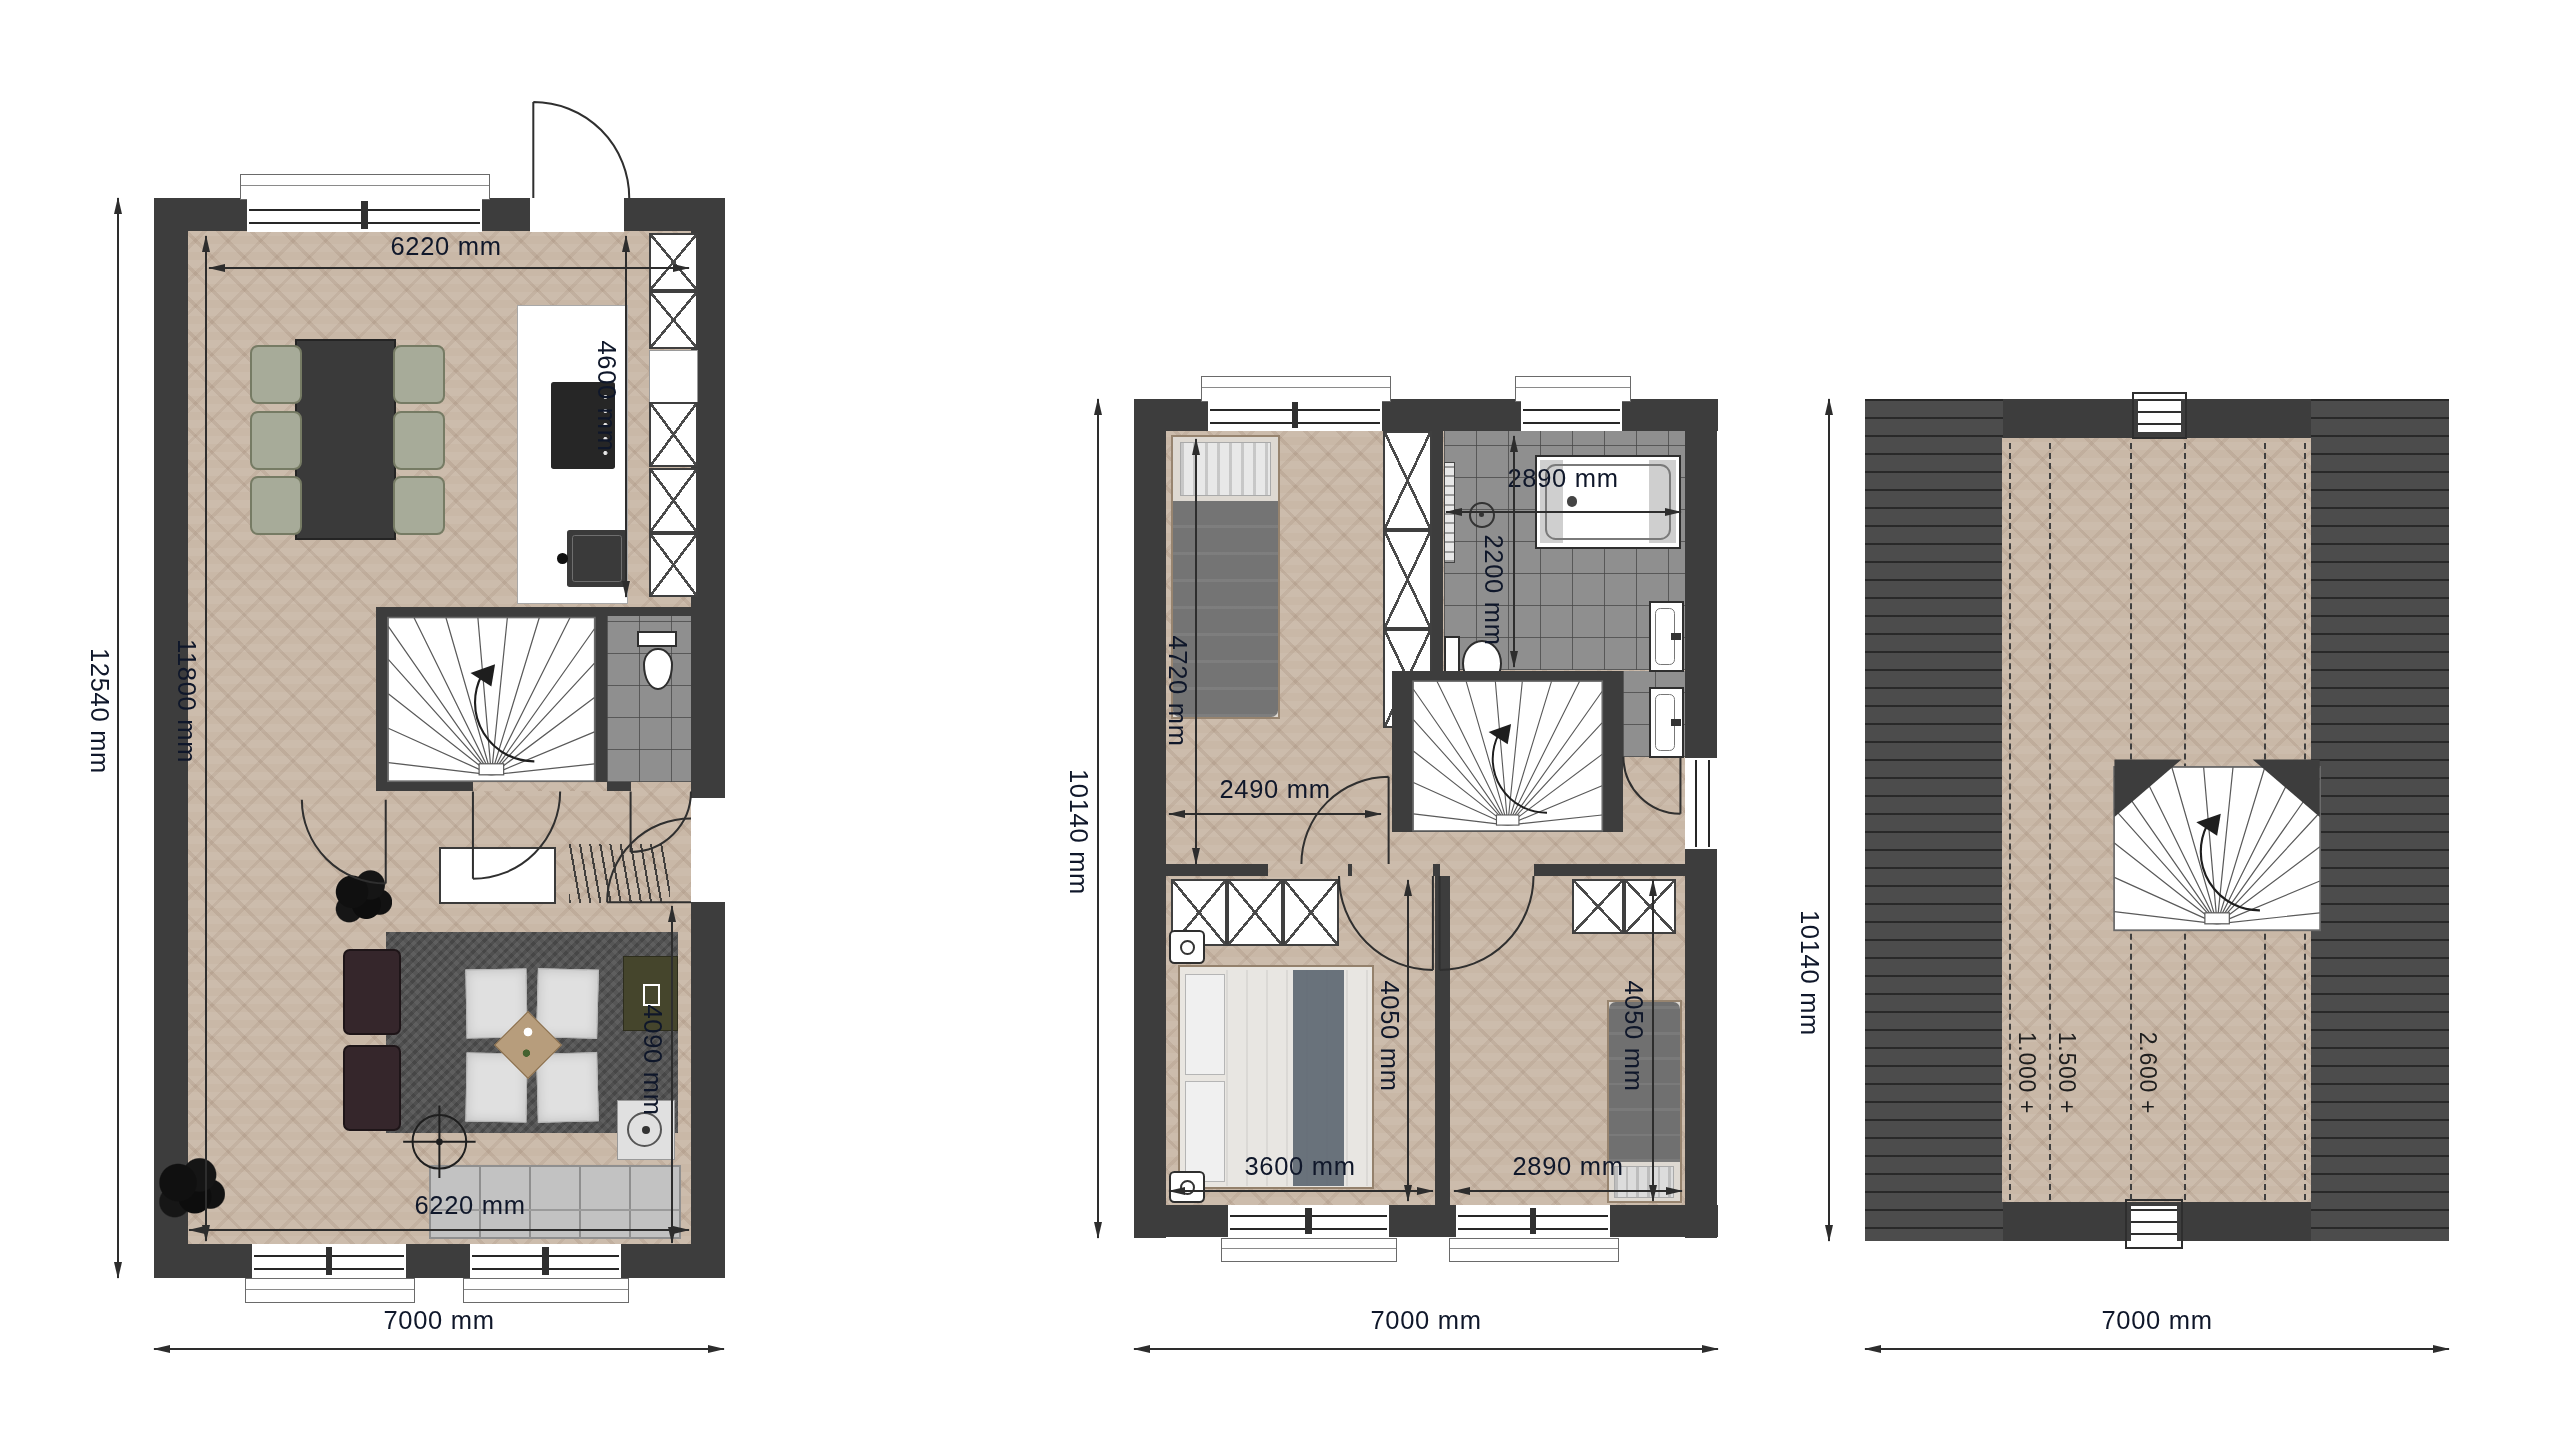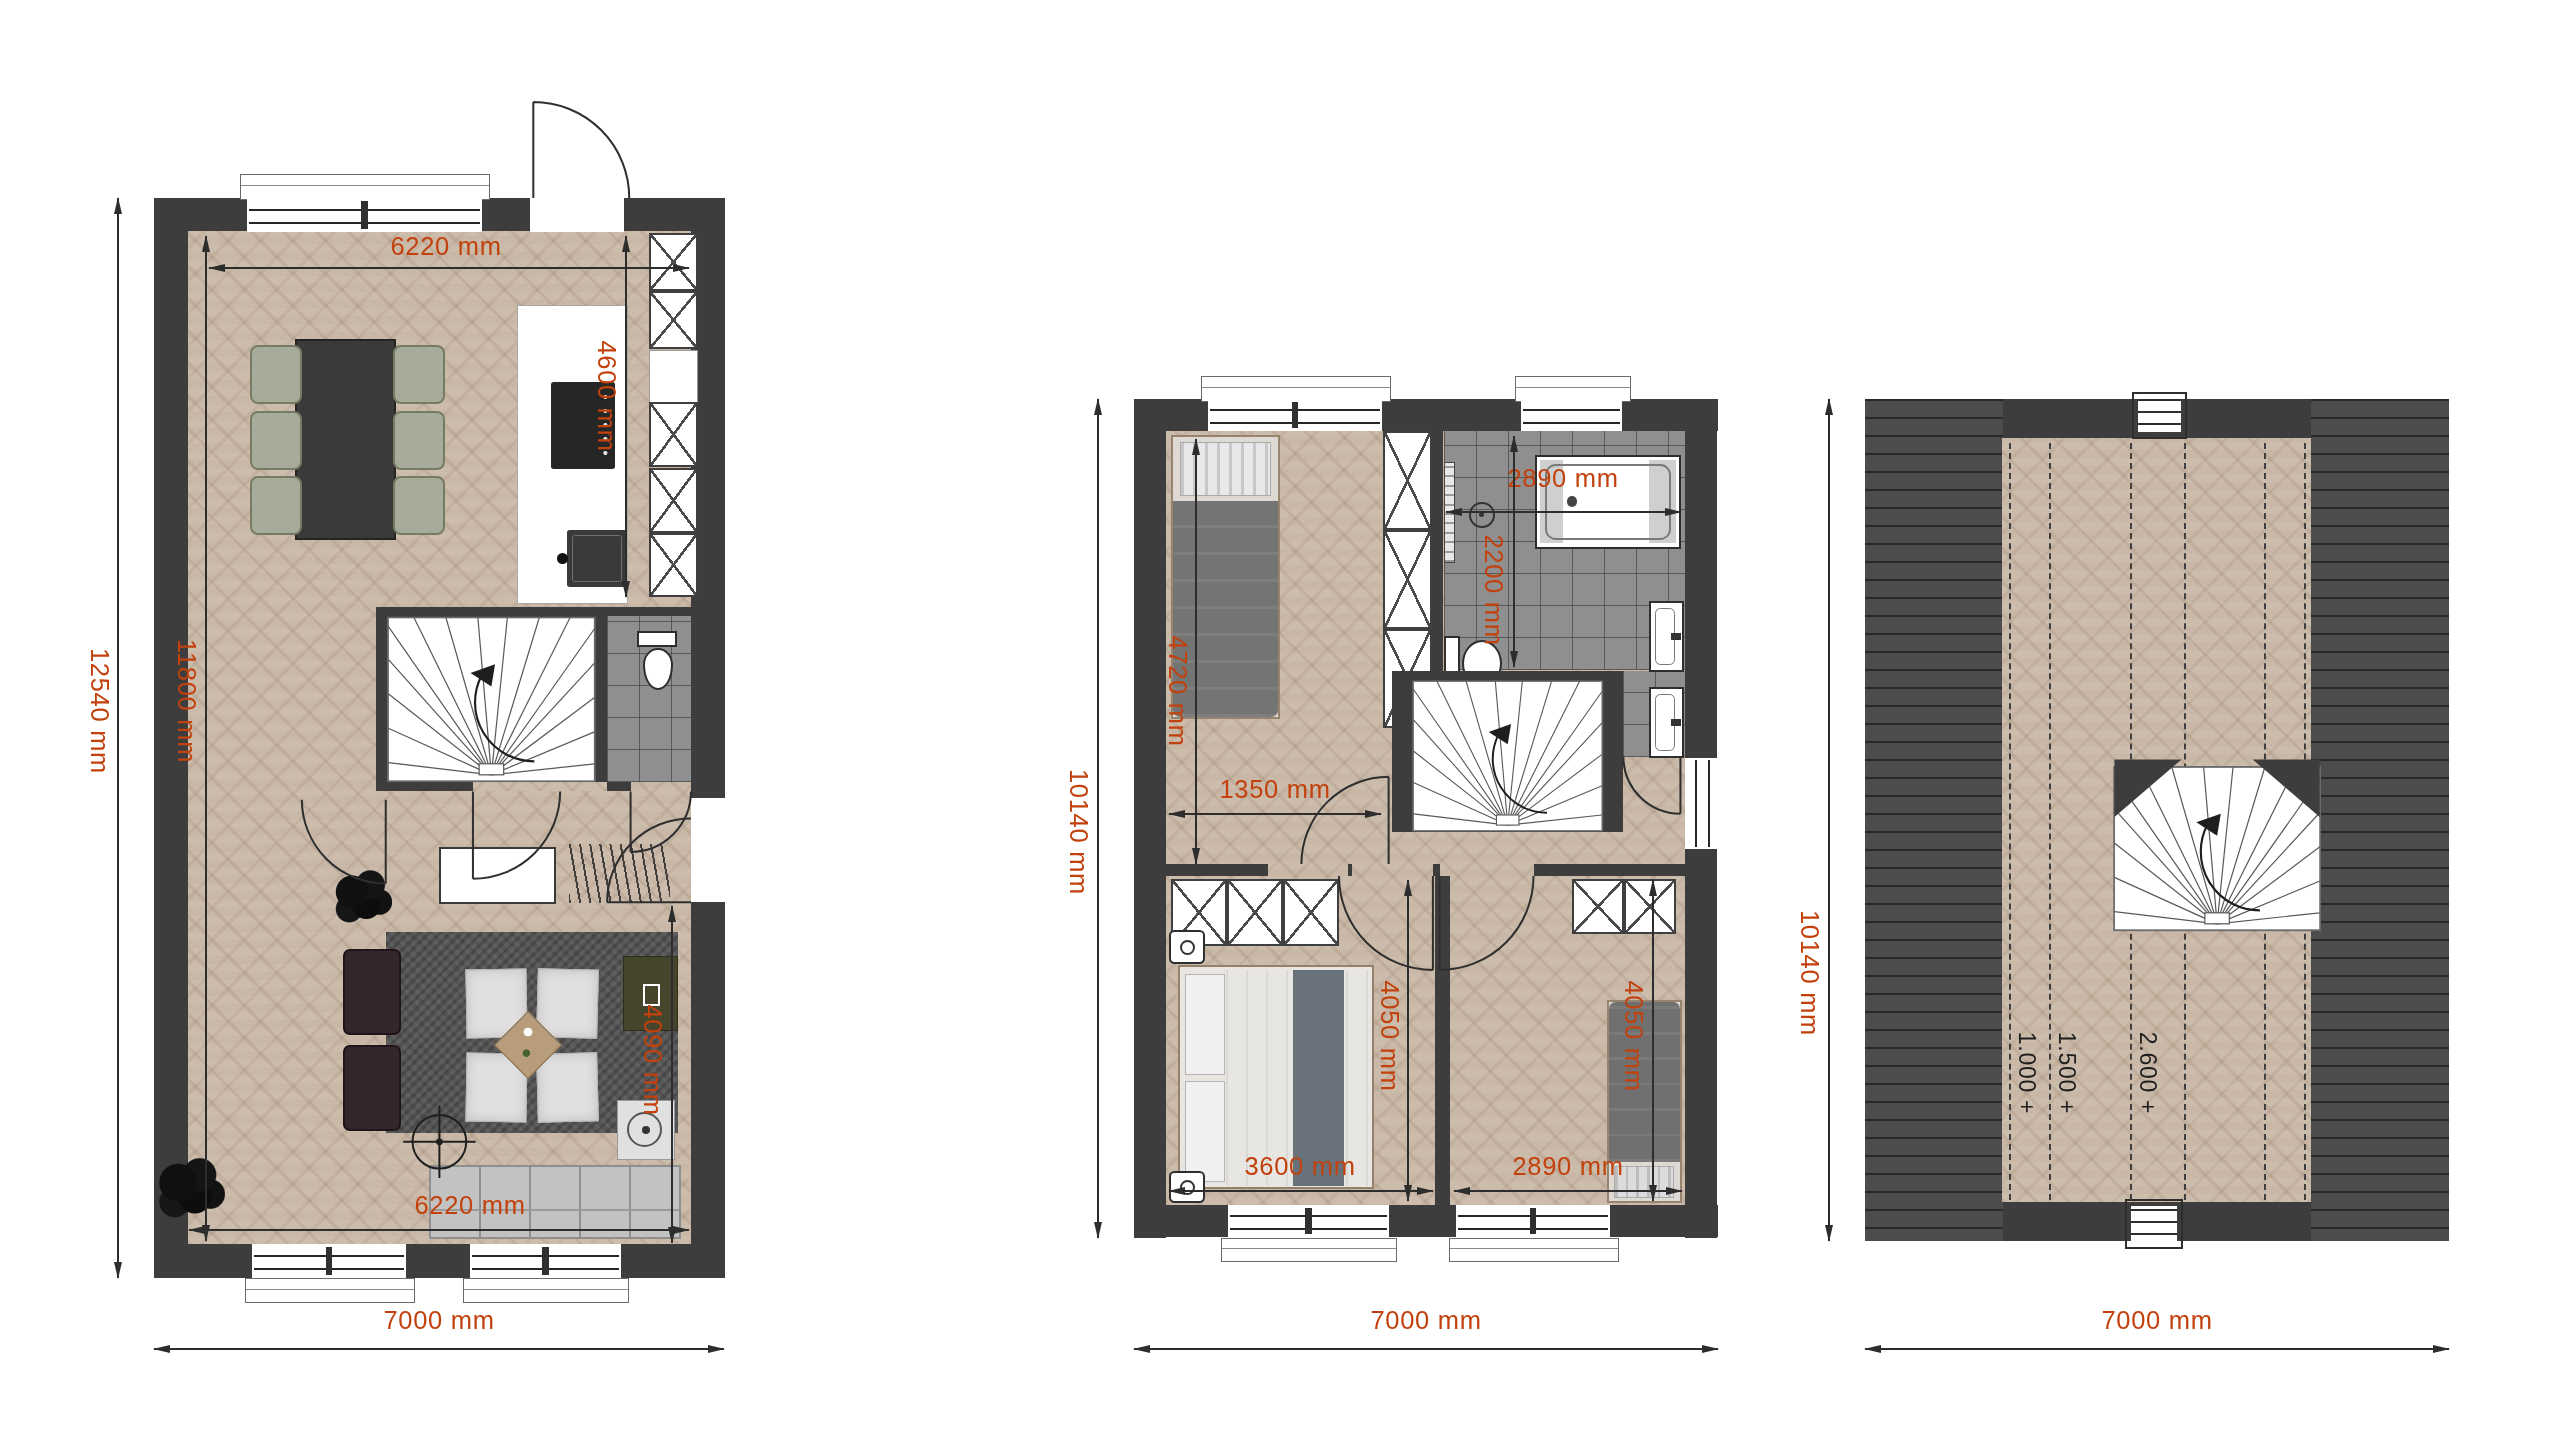--- a/index.html
+++ b/index.html
@@ -33,21 +33,21 @@
   .dimh{position:absolute;height:0;border-top:2px solid #2d2d2d;}
   .dimh::before{content:"";position:absolute;left:-0.7px;top:-5.4px;border-style:solid;
      border-width:4px 17.4px 4px 0;border-color:transparent #2d2d2d transparent transparent;}
   .dimh::after{content:"";position:absolute;right:-0.7px;top:-5.4px;border-style:solid;
      border-width:4px 0 4px 17.4px;border-color:transparent transparent transparent #2d2d2d;}
   .dimv{position:absolute;width:0;border-left:2px solid #2d2d2d;}
   .dimv::before{content:"";position:absolute;top:-0.7px;left:-4.7px;border-style:solid;
      border-width:0 4px 17.4px 4px;border-color:transparent transparent #2d2d2d transparent;}
   .dimv::after{content:"";position:absolute;bottom:-0.7px;left:-4.7px;border-style:solid;
      border-width:17.4px 4px 0 4px;border-color:#2d2d2d transparent transparent transparent;}
-  .lbl{position:absolute;transform:translate(-50%,-50%);font-size:25.5px;color:#c2410c;
+  .lbl{position:absolute;transform:translate(-50%,-50%);font-size:25.5px;color:#0f172a;
        white-space:nowrap;letter-spacing:0.7px;}
   .lbl.v{writing-mode:vertical-rl;}
   .lbl.ctr{font-size:23px;color:#1e1e1e;}
   .dash{position:absolute;width:0;border-left:2px dashed #3f3f3f;}
   .chair{position:absolute;background:#a7ab99;border:2px solid #767b64;border-radius:8px;}
   .cush{position:absolute;background:#e0e0e0;border:1.3px solid #b3b3b3;box-shadow:inset 0 0 12px rgba(0,0,0,.15);}
   .plant{position:absolute;background:
      radial-gradient(circle at 30% 40%,#101010 0 30%,transparent 32%),
      radial-gradient(circle at 62% 28%,#151515 0 26%,transparent 28%),
      radial-gradient(circle at 55% 62%,#0d0d0d 0 30%,transparent 32%),
@@ -241,21 +241,21 @@
     <div class="sill" style="left:1221px;top:1238px;width:174px;height:21.5px;"></div>
     <div class="sill" style="left:1449px;top:1238px;width:168px;height:21.5px;"></div>
 
     <div class="dimh" style="left:1446px;top:511px;width:235px;"></div>
     <span class="lbl" style="left:1563px;top:478px;">2890 mm</span>
     <div class="dimv" style="left:1513px;top:436px;height:231px;"></div>
     <span class="lbl v" style="left:1493px;top:590px;">2200 mm</span>
     <div class="dimv" style="left:1195px;top:439px;height:425px;"></div>
     <span class="lbl v" style="left:1177px;top:691px;">4720 mm</span>
     <div class="dimh" style="left:1169px;top:813px;width:212px;"></div>
-    <span class="lbl" style="left:1275px;top:789px;">1350 mm</span>
+    <span class="lbl" style="left:1275px;top:789px;">2490 mm</span>
     <div class="dimh" style="left:1169px;top:1190px;width:264px;"></div>
     <span class="lbl" style="left:1300px;top:1166px;">3600 mm</span>
     <div class="dimv" style="left:1407px;top:880px;height:321px;"></div>
     <span class="lbl v" style="left:1389px;top:1036px;">4050 mm</span>
     <div class="dimh" style="left:1454px;top:1190px;width:228px;"></div>
     <span class="lbl" style="left:1568px;top:1166px;">2890 mm</span>
     <div class="dimv" style="left:1652px;top:880px;height:321px;"></div>
     <span class="lbl v" style="left:1633px;top:1036px;">4050 mm</span>
     <div class="dimv" style="left:1097px;top:399px;height:839px;"></div>
     <span class="lbl v" style="left:1078px;top:832px;">10140 mm</span>

